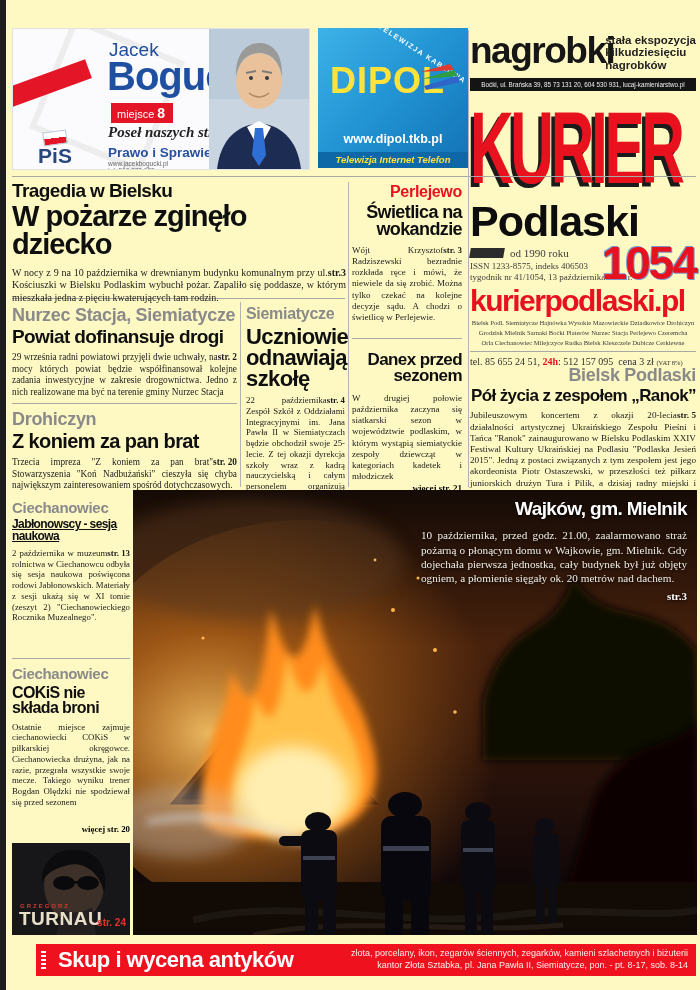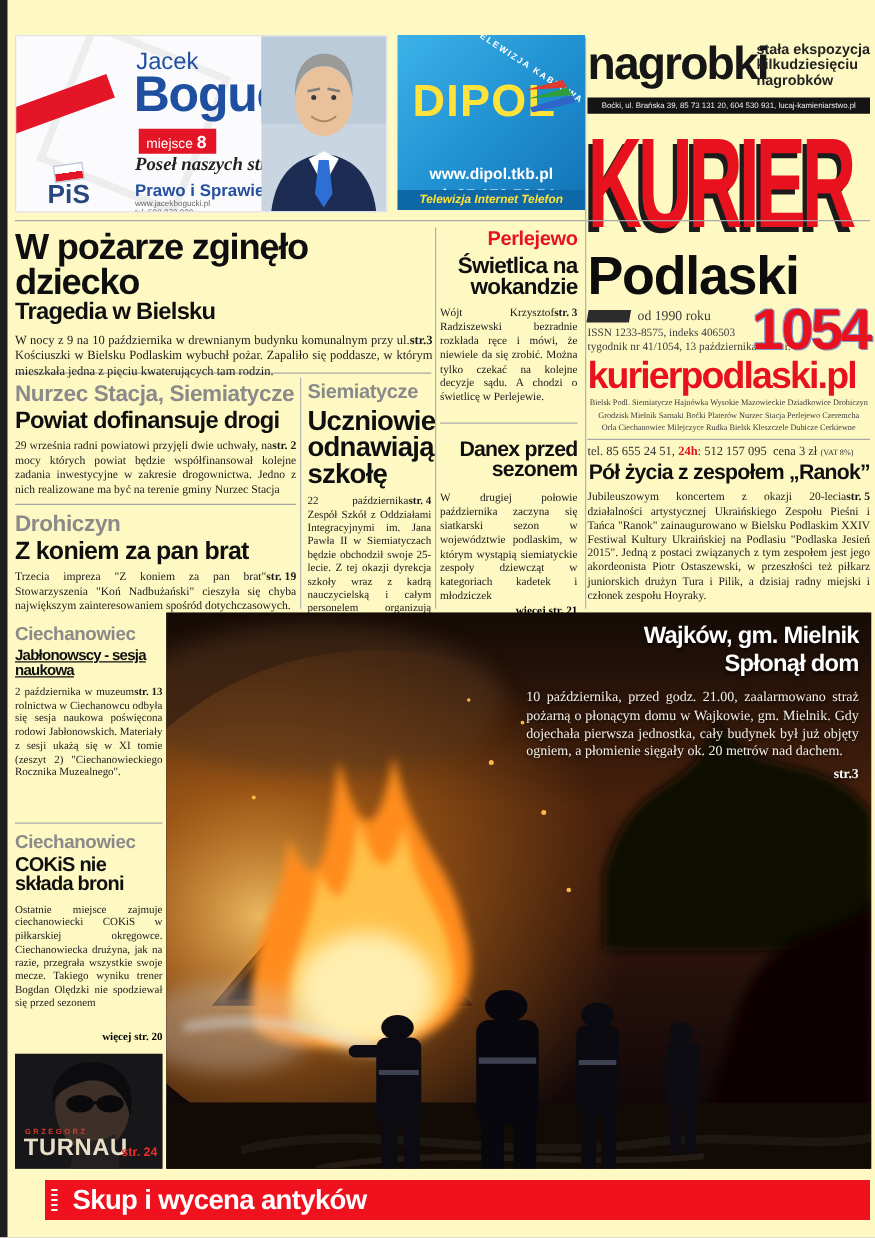--- a/index.html
+++ b/index.html
@@ -129,22 +129,22 @@
   <div class="hline" style="left:12px;top:176px;width:684px;"></div>
   <div class="vline" style="left:468px;top:30px;height:457px;"></div>
   <div class="vline" style="left:348px;top:182px;height:305px;"></div>
   <div class="vline" style="left:240px;top:302px;height:185px;"></div>
   <div class="hline" style="left:12px;top:298px;width:333px;"></div>
   <div class="hline" style="left:352px;top:338px;width:110px;"></div>
   <div class="hline" style="left:12px;top:403px;width:225px;"></div>
   <div class="hline" style="left:12px;top:658px;width:118px;"></div>
 
   <div class="abs" style="left:12px;top:182px;width:334px;">
+    <div class="headline" style="font-size:19px;">Tragedia w Bielsku</div>
     <div class="headline" style="font-size:29px;margin-top:3px;letter-spacing:-1px;">W pożarze zginęło dziecko</div>
-    <div class="headline" style="font-size:19px;">Tragedia w Bielsku</div>
     <p class="bodytxt" style="font-size:10px;margin:8px 0 0;line-height:1.25;">
       <span class="ref">str.3</span>
       <span>W nocy z 9 na 10 października w drewnianym budynku komunalnym przy ul. Kościuszki w Bielsku Podlaskim wybuchł pożar. Zapaliło się poddasze, w którym mieszkała jedna z pięciu kwaterujących tam rodzin.</span>
     </p>
   </div>
 
   <div class="abs ta-r" style="left:352px;top:184px;width:110px;">
     <div class="kicker red" style="font-size:16px;">Perlejewo</div>
     <div class="headline" style="font-size:18px;margin-top:4px;">Świetlica na wokandzie</div>
     <p class="bodytxt" style="font-size:9px;margin:6px 0 0;line-height:1.25;">
@@ -158,21 +158,21 @@
     <div class="headline" style="font-size:19px;margin-top:4px;">Powiat dofinansuje drogi</div>
     <p class="bodytxt" style="font-size:9.3px;margin:6px 0 0;line-height:1.25;">
       <span class="ref">str. 2</span>
       <span>29 września radni powiatowi przyjęli dwie uchwały, na mocy których powiat będzie współfinansował kolejne zadania inwestycyjne w zakresie drogownictwa. Jedno z nich realizowane ma być na terenie gminy Nurzec Stacja</span>
     </p>
   </div>
   <div class="abs" style="left:12px;top:410px;width:225px;">
     <div class="kicker" style="font-size:18px;">Drohiczyn</div>
     <div class="headline" style="font-size:20px;margin-top:4px;">Z koniem za pan brat</div>
     <p class="bodytxt" style="font-size:9.3px;margin:6px 0 0;line-height:1.25;">
-      <span class="ref">str. 19</span>
+      <span class="ref">str. 20</span>
       <span>Trzecia impreza "Z koniem za pan brat" Stowarzyszenia "Koń Nadbużański" cieszyła się chyba największym zainteresowaniem spośród dotychczasowych.</span>
     </p>
   </div>
 
   <div class="abs" style="left:246px;top:306px;width:99px;">
     <div class="kicker" style="font-size:16px;">Siemiatycze</div>
     <div class="headline" style="font-size:22px;margin-top:4px;">Uczniowie odnawiają szkołę</div>
     <p class="bodytxt" style="font-size:8.8px;margin:6px 0 0;line-height:1.22;">
       <span class="ref">str. 4</span>
       <span>22 października Zespół Szkół z Oddziałami Integracyjnymi im. Jana Pawła II w Siemiatyczach będzie obchodził swoje 25-lecie. Z tej okazji dyrekcja szkoły wraz z kadrą nauczycielską i całym personelem organizują wiele atrakcji</span>
@@ -181,20 +181,21 @@
 
   <div class="abs ta-r" style="left:352px;top:352px;width:110px;">
     <div class="headline" style="font-size:17px;">Danex przed sezonem</div>
     <p class="bodytxt" style="font-size:9px;margin:8px 0 0;line-height:1.25;">
       <span>W drugiej połowie października zaczyna się siatkarski sezon w województwie podlaskim, w którym wystąpią siemiatyckie zespoły dziewcząt w kategoriach kadetek i młodziczek</span>
     </p>
     <div class="ref" style="font-size:9px;">więcej str. 21</div>
   </div>
 
   <div class="abs" style="left:470px;top:366px;width:226px;">
+    <div class="kicker ta-r" style="font-size:18px;">Bielsk Podlaski</div>
     <div class="headline ta-r" style="font-size:17px;margin-top:4px;">Pół życia z zespołem „Ranok”</div>
     <p class="bodytxt" style="font-size:9.2px;margin:6px 0 0;line-height:1.22;">
       <span class="ref">str. 5</span>
       <span>Jubileuszowym koncertem z okazji 20-lecia działalności artystycznej Ukraińskiego Zespołu Pieśni i Tańca "Ranok" zainaugurowano w Bielsku Podlaskim XXIV Festiwal Kultury Ukraińskiej na Podlasiu "Podlaska Jesień 2015". Jedną z postaci związanych z tym zespołem jest jego akordeonista Piotr Ostaszewski, w przeszłości też piłkarz juniorskich drużyn Tura i Pilik, a dzisiaj radny miejski i członek zespołu Hoyraky.</span>
     </p>
   </div>
 
   <div class="abs" style="left:12px;top:500px;width:118px;">
     <div class="kicker" style="font-size:15px;">Ciechanowiec</div>
     <div class="headline" style="font-size:12px;margin-top:4px;text-decoration:underline;">Jabłonowscy - sesja naukowa</div>
@@ -297,25 +298,28 @@
           <rect x="415" y="395" width="9" height="38"></rect>
       </g>
       <g fill="#4a4f63" opacity="0.8">
         <rect x="170" y="366" width="32" height="4"></rect>
           <rect x="250" y="356" width="46" height="5"></rect>
           <rect x="330" y="358" width="30" height="4"></rect>
       </g>
     </svg>
     <div class="photo-overlay">
       <div class="headline ta-r" style="font-size:19px;">Wajków, gm. Mielnik</div>
-      <div class="headline ta-r" style="font-size:19px;margin-top:5px;">Spłonął dom</div>
       <p class="bodytxt" style="font-size:11.2px;margin:10px 0 0;line-height:1.28;">
         <span>10 października, przed godz. 21.00, zaalarmowano straż pożarną o płonącym domu w Wajkowie, gm. Mielnik. Gdy dojechała pierwsza jednostka, cały budynek był już objęty ogniem, a płomienie sięgały ok. 20 metrów nad dachem.</span>
       </p>
       <div class="ta-r" style="font-family:'Liberation Serif',serif;font-weight:bold;font-size:11px;margin-top:4px;">str.3</div>
     </div>
   </div>
 
   <div class="abs banner">
     <div class="abs" style="left:5px;top:7px;width:5px;height:18px;background:repeating-linear-gradient(#fff 0,#fff 2px,#f0111f 2px,#f0111f 4px);"></div>
     <div class="abs banner-title" style="left:22px;top:0;">Skup i wycena antyków</div>
+    <div class="abs banner-details" style="right:8px;top:4px;width:400px;">
+      <div>złota, porcelany, ikon, zegarów ściennych, zegarków, kamieni szlachetnych i biżuterii</div>
+      <div>kantor Złota Sztabka, pl. Jana Pawła II, Siemiatycze, pon. - pt. 8-17, sob. 8-14</div>
+    </div>
   </div>
 </div>
 
 </body></html>

